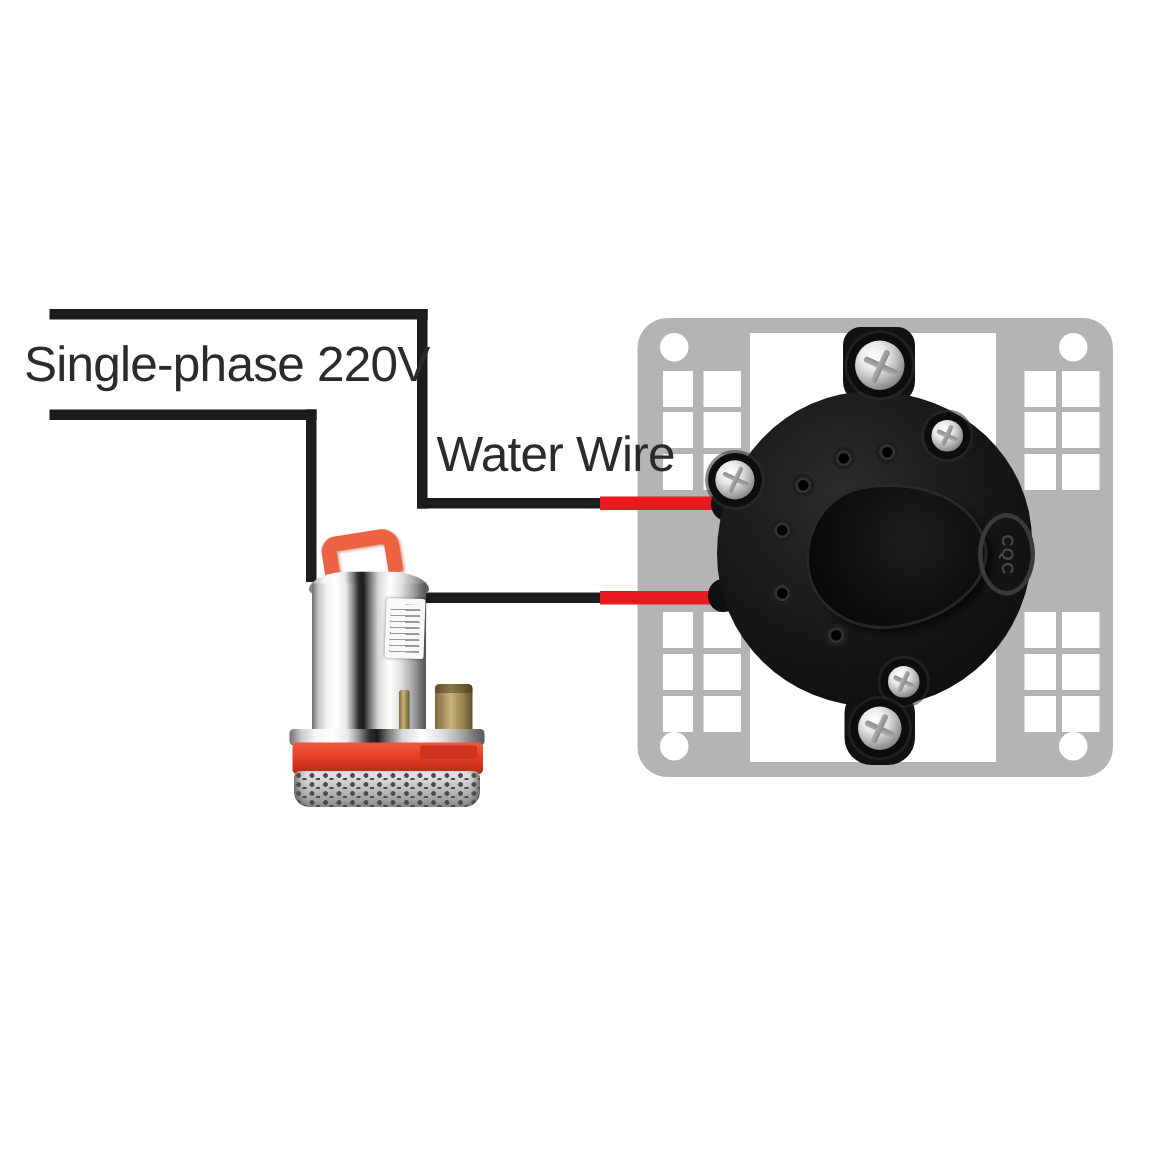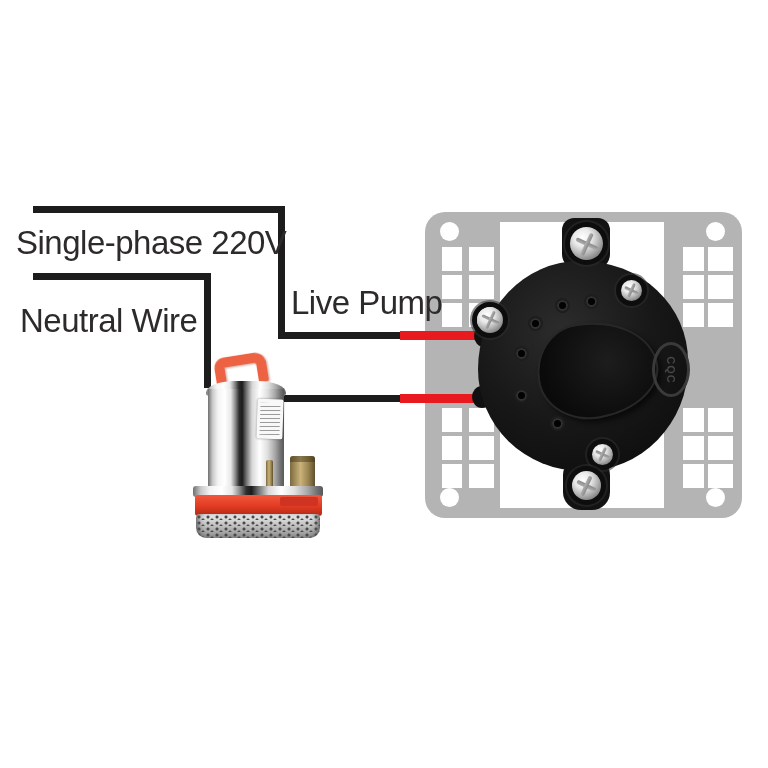--- a/index.html
+++ b/index.html
@@ -78,22 +78,21 @@
                               linear-gradient(180deg,#ececec 0%,#c3c3c3 45%,#8d8d8d 100%);
              background-size:9px 6px,9px 6px,100% 100%;
              box-shadow:inset 6px 0 6px -4px #555,inset -6px 0 6px -4px #555;}
 </style>
 </head>
 <body>
 
 <div class="canvas">
 
   <div class="lbl" style="left:16px;top:224px;">Single-phase 220V</div>
-  <div class="lbl" style="left:20px;top:302px;">Neutral Wire</div>
-  <div class="lbl" style="left:291px;top:284px;">Live Pump</div>
+  <div class="lbl" style="left:291px;top:284px;">Water Wire</div>
 
   <div class="wire black" style="left:33px;top:206px;width:252px;height:7px;"></div>
   <div class="wire black" style="left:278px;top:206px;width:7px;height:133px;"></div>
   <div class="wire black" style="left:278px;top:332px;width:124px;height:7px;"></div>
   <div class="wire red" style="left:400px;top:331px;width:83px;height:9px;"></div>
   <div class="wire black" style="left:33px;top:273px;width:178px;height:7px;"></div>
   <div class="wire black" style="left:204px;top:273px;width:7px;height:115px;"></div>
   <div class="wire black" style="left:281px;top:395px;width:121px;height:7px;"></div>
   <div class="wire red" style="left:400px;top:394px;width:83px;height:9px;"></div>
 

